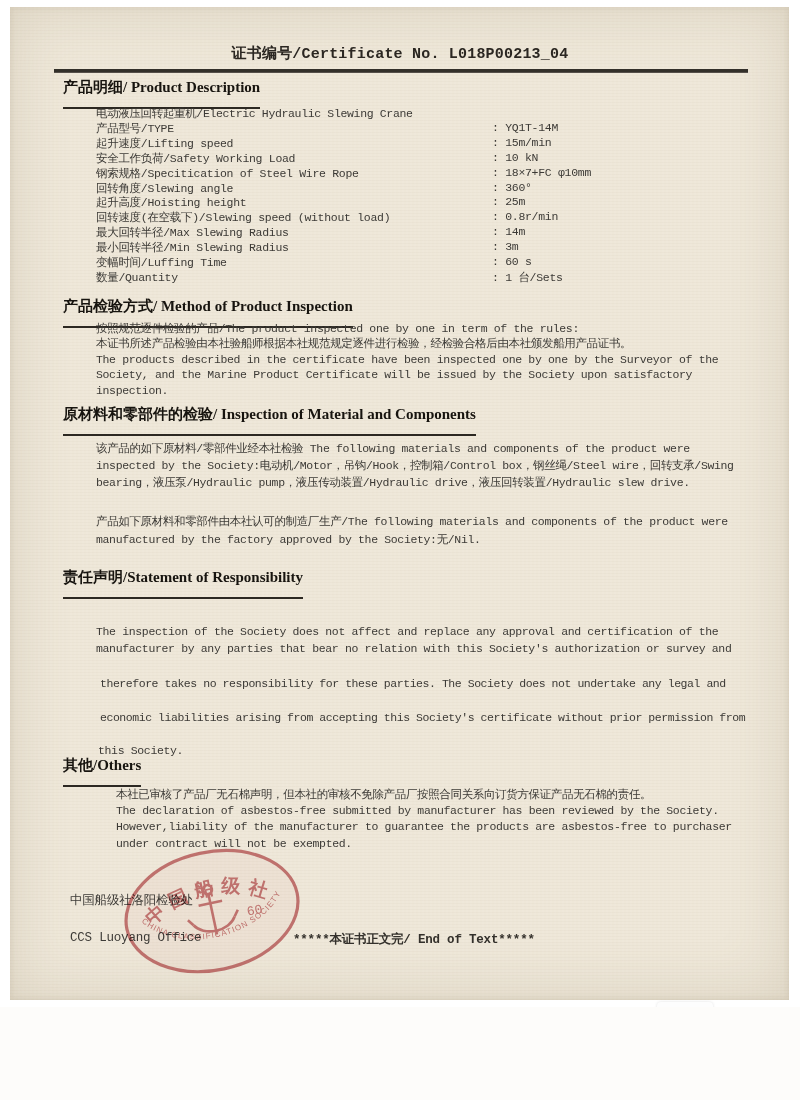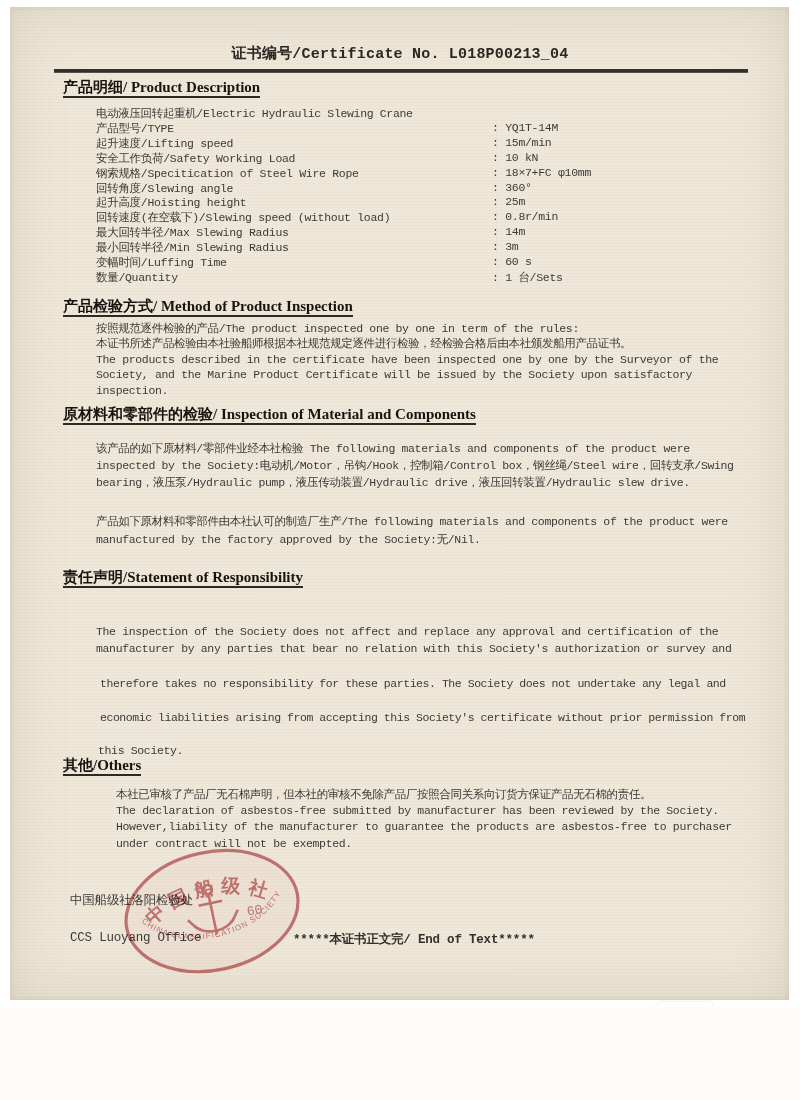--- a/index.html
+++ b/index.html
@@ -19,21 +19,21 @@
   .title {
     top:44px; left:0; width:800px; text-align:center;
     font-weight:700; font-size:15px; color:#2b2722; letter-spacing:0.2px;
   }
   .rule { top:69px; left:54px; width:694px; height:3px;
     border-top:3px solid #33302a; border-bottom:1px solid #56504a; }
   .sec-heading {
     font-family:"Liberation Serif","DejaVu Serif",serif;
     font-weight:700; font-size:15px; color:#17140f; left:63px;
   }
-  .sec-heading span { border-bottom:2px solid #2c2822; padding-bottom:1px; }
+  .sec-heading span { border-bottom:2px solid #2c2822; padding-bottom:12px; }
   .spec-list { top:121px; left:96px; width:660px; }
   .spec-row { position:relative; height:14.9px; font-size:11.5px; letter-spacing:-0.3px; color:#3c3a36; }
   .spec-value { position:absolute; left:396px; top:0; white-space:nowrap; }
   .para { margin:0; }
   .nowrap { white-space:nowrap; letter-spacing:-0.45px; }
   .stamp-svg { left:120px; top:846px; width:185px; height:130px; transform:rotate(-12deg); opacity:0.85; mix-blend-mode:multiply; }
   .office { font-size:12.5px; color:#3c3a36; letter-spacing:-0.2px; }
   .end-text { font-weight:700; font-size:12.5px; color:#33302b; letter-spacing:-0.2px; }
   .serial-prefix { top:1058px; left:74px; font-family:"Liberation Serif","DejaVu Serif",serif;
     font-size:21px; color:#c2544f; }

